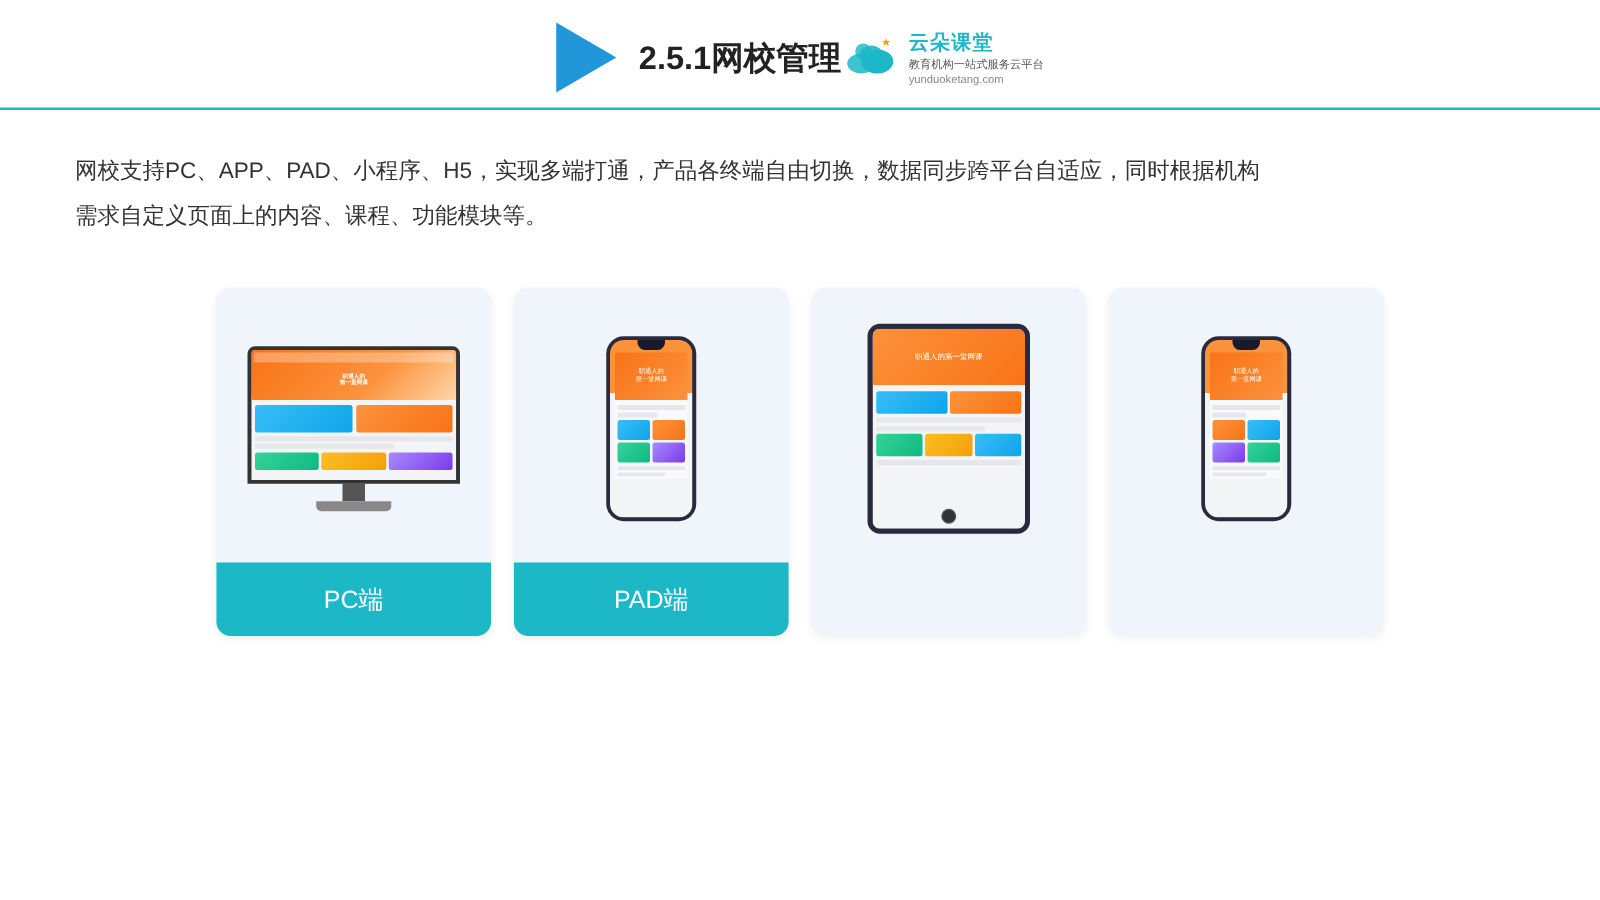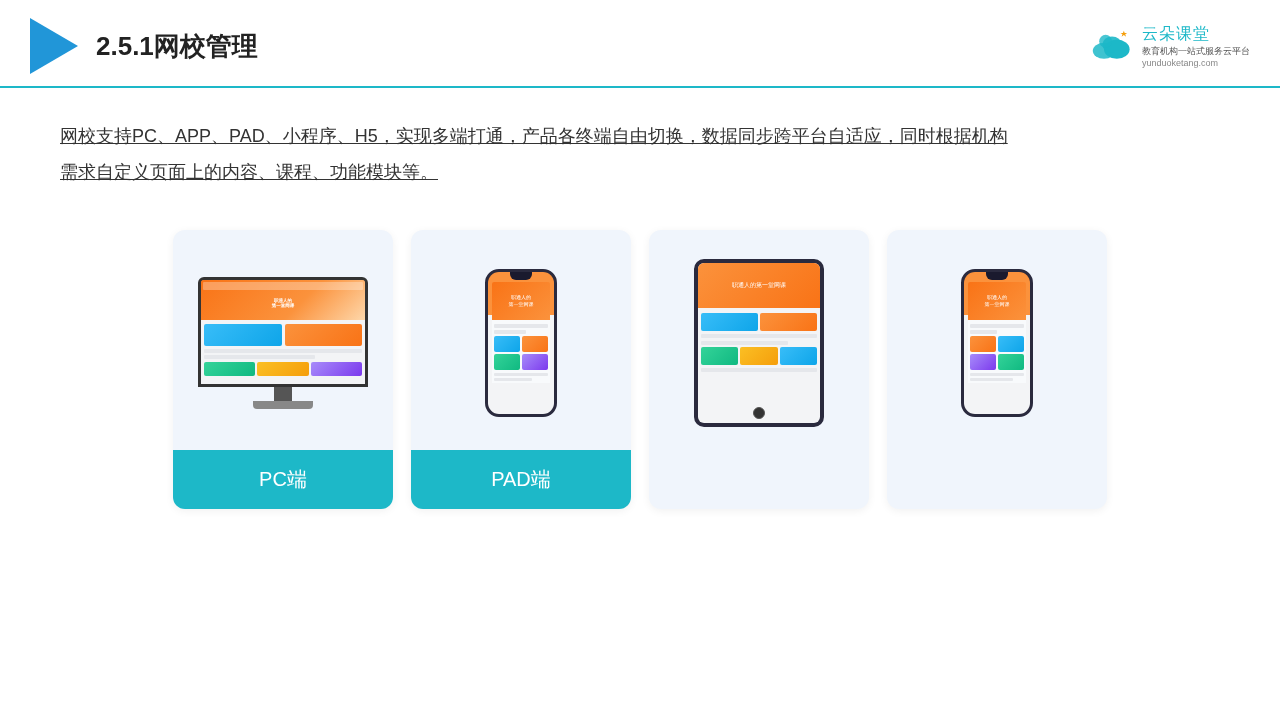--- a/index.html
+++ b/index.html
@@ -8,21 +8,21 @@
       height: 720px;
       background: #ffffff;
       font-family: 'Microsoft YaHei', 'PingFang SC', Arial, sans-serif;
       overflow: hidden;
     }
 
     
     .header {
       display: flex;
       align-items: center;
-      justify-content: space-between;
+      justify-content: center;
       padding: 18px 30px 0 30px;
       border-bottom: 2px solid #1db8c8;
       padding-bottom: 12px;
     }
     .header-left {
       display: flex;
       align-items: center;
       gap: 18px;
     }
     .logo-triangle {
@@ -51,21 +51,21 @@
       width: 48px;
       height: 36px;
     }
     .brand-text-block {
       display: flex;
       flex-direction: column;
       align-items: flex-start;
     }
     .brand-name {
       font-size: 16px;
-      font-weight: normal;
+      font-weight: bold;
       color: #1db8c8;
       letter-spacing: 1px;
     }
     .brand-slogan {
       font-size: 9px;
       color: #555;
       white-space: nowrap;
     }
     .brand-url {
       font-size: 9px;
@@ -75,21 +75,20 @@
 
     
     .content {
       padding: 30px 60px 20px 60px;
     }
     .description {
       font-size: 18px;
       color: #333;
       line-height: 2;
       max-width: 1100px;
-      text-decoration: underline;
     }
 
     
     .cards-section {
       display: flex;
       gap: 18px;
       margin-top: 40px;
       justify-content: center;
       padding: 0 20px;
     }

